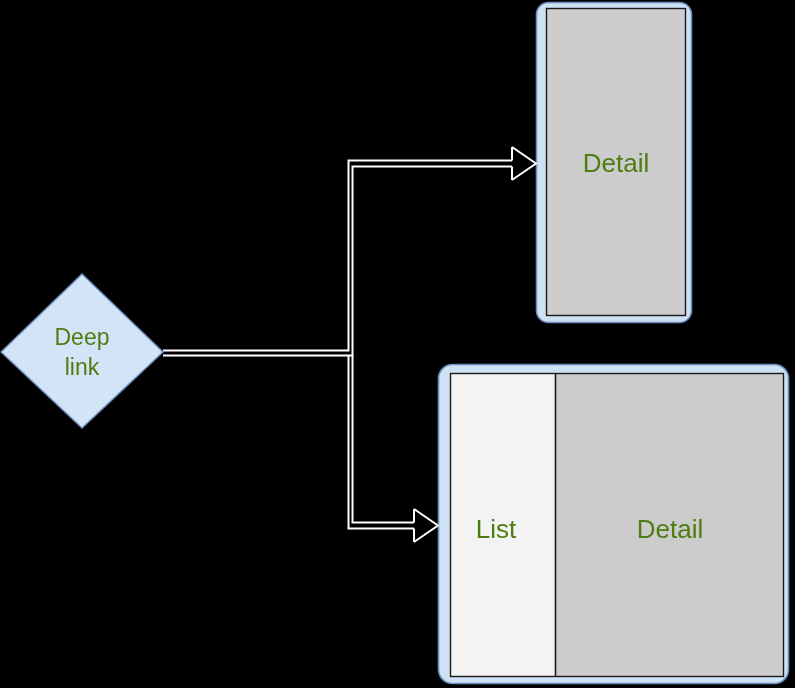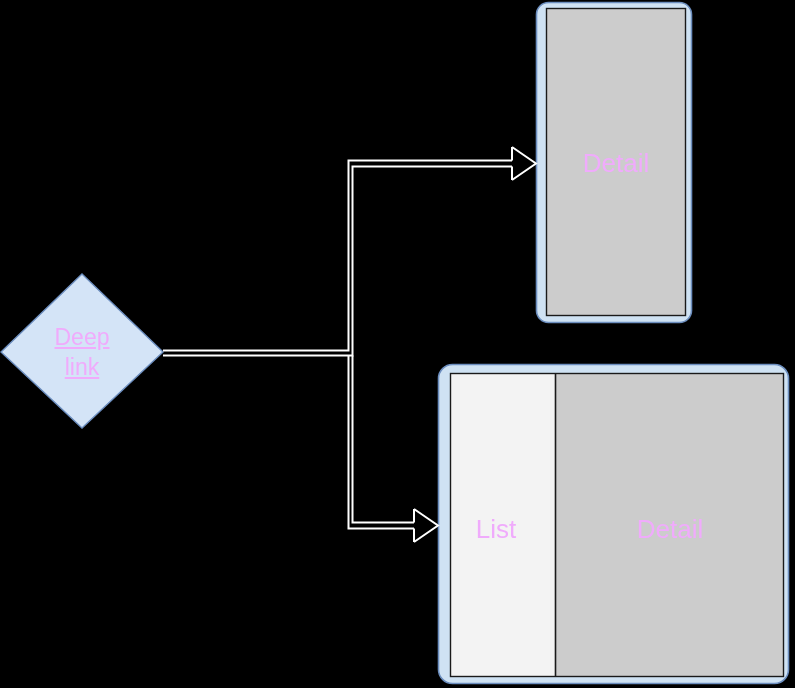--- a/index.html
+++ b/index.html
@@ -19,36 +19,35 @@
   }
   #diagram-svg {
     position: absolute;
     left: 0;
     top: 0;
     width: 795px;
     height: 688px;
   }
   .node-label {
     position: absolute;
-    color: #f0abfc;
+    color: #4d7c0f;
     font-size: 26px;
     line-height: 30px;
     text-align: center;
     white-space: pre;
     pointer-events: none;
     font-family: "Liberation Sans", sans-serif;
   }
   
   #deeplink-label {
     left: 0px;
     top: 322px;
     width: 164px;
     font-size: 23px;
     line-height: 30px;
-    text-decoration: underline;
   }
   
   #phone-detail-label {
     left: 546px;
     top: 148px;
     width: 140px;
   }
   
   #tablet-list-label {
     left: 450px;

